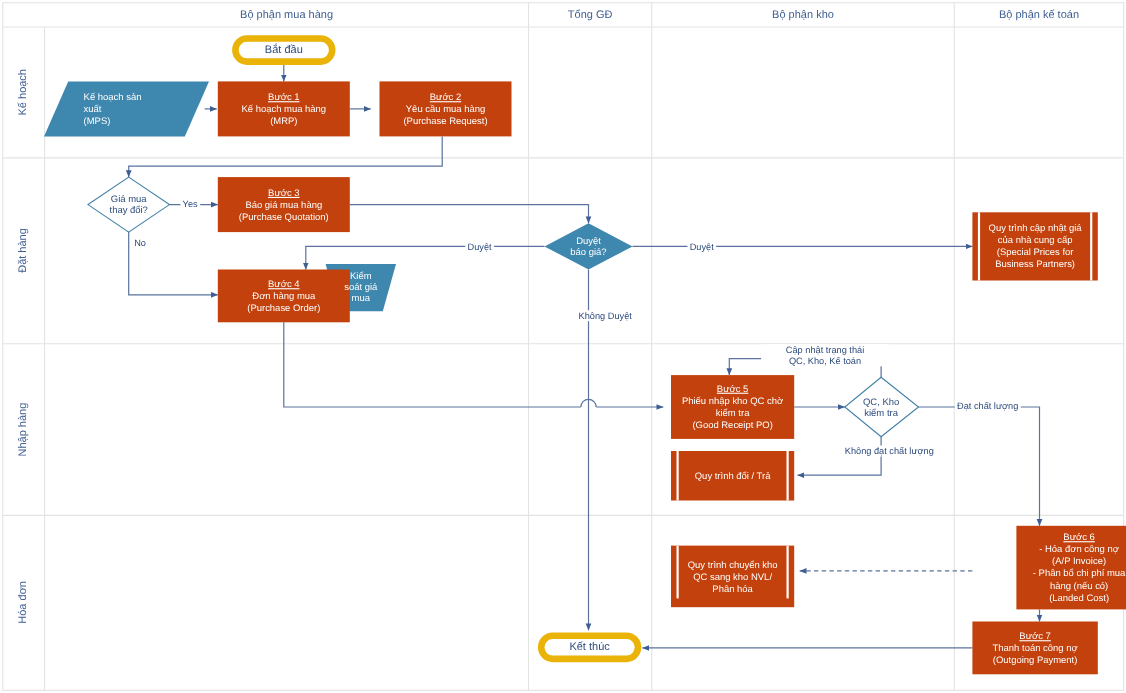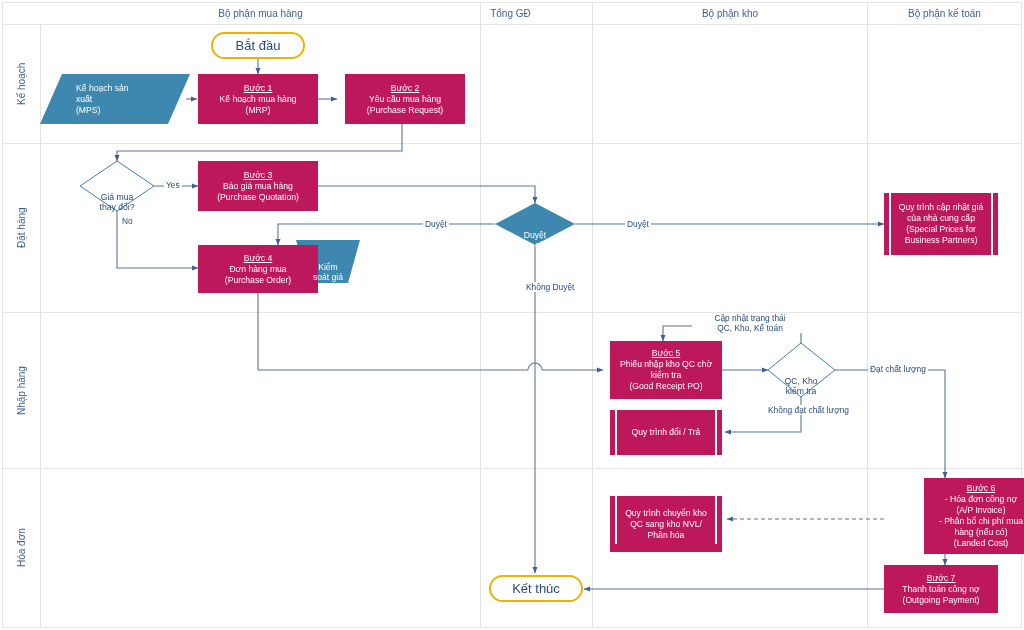--- a/index.html
+++ b/index.html
@@ -3,24 +3,24 @@
 <meta charset="utf-8">
 <style>
   html,body{margin:0;padding:0;background:#fff;}
   body{font-family:"Liberation Sans","DejaVu Sans",sans-serif;}
   #stage{position:relative;width:1024px;height:630px;background:#ffffff;overflow:hidden;}
   svg.layer{position:absolute;left:0;top:0;width:1024px;height:630px;}
 
   .node{position:absolute;box-sizing:border-box;display:flex;align-items:center;justify-content:center;
         text-align:center;color:#ffffff;font-size:8.6px;line-height:11px;}
   .node .inner{padding:0 4px;}
-  .proc{background:#be185d;}
-  .term{background:#ffffff;border:2px solid #eab308;border-radius:999px;color:#2b4a7d;font-size:13px;}
+  .proc{background:#c2410c;}
+  .term{background:#ffffff;border:6px solid #eab308;border-radius:999px;color:#2b4a7d;font-size:10px;}
   .diamond-label{position:absolute;color:#2b4a7d;font-size:8.6px;line-height:10px;text-align:center;
-                 display:flex;align-items:center;justify-content:center;margin-top:16px;}
+                 display:flex;align-items:center;justify-content:center;}
   .dlab-w{color:#2b4a7d;}
   .dlab-b{color:#ffffff;}
   .edge-label{position:absolute;color:#2b4a7d;font-size:8.4px;line-height:10px;white-space:nowrap;background:#fff;padding:0 2px;}
   .edge-label.multi{white-space:normal;text-align:center;}
   .hdr{position:absolute;color:#3f5e93;font-size:10px;display:flex;align-items:center;justify-content:center;text-align:center;}
   .rowlab{position:absolute;color:#3f5e93;font-size:10px;display:flex;align-items:center;justify-content:center;
           writing-mode:vertical-rl;transform:rotate(180deg);}
   .ul{text-decoration:underline;}
   .predef-gap{position:absolute;background:#ffffff;}
 </style>
@@ -97,21 +97,21 @@
 
       <polygon points="117,161 154,186 117,211 80,186" fill="#ffffff" stroke="#3f7fa6" stroke-width="1"></polygon>
 
       <polygon points="535,203 575,224 535,245 495,224" fill="#3e87ae"></polygon>
 
       <polygon points="801,343 835,370 801,397 768,370" fill="#ffffff" stroke="#3f7fa6" stroke-width="1"></polygon>
     </g>
   </svg>
 
   <div class="hdr" style="left:41px;top:2px;width:439px;height:22px;">Bộ phận mua hàng</div>
-  <div class="hdr" style="left:455px;top:2px;width:111px;height:22px;">Tổng GĐ</div>
+  <div class="hdr" style="left:481px;top:2px;width:111px;height:22px;">Tổng GĐ</div>
   <div class="hdr" style="left:593px;top:2px;width:274px;height:22px;">Bộ phận kho</div>
   <div class="hdr" style="left:868px;top:2px;width:153px;height:22px;">Bộ phận kế toán</div>
 
   <div class="rowlab" style="left:3px;top:25px;width:37px;height:118px;">Kế hoạch</div>
   <div class="rowlab" style="left:3px;top:144px;width:37px;height:168px;">Đặt hàng</div>
   <div class="rowlab" style="left:3px;top:313px;width:37px;height:155px;">Nhập hàng</div>
   <div class="rowlab" style="left:3px;top:469px;width:37px;height:158px;">Hóa đơn</div>
 
   <div class="node term" style="left:211px;top:32px;width:94px;height:27px;">
     <span>Bắt đầu</span>

